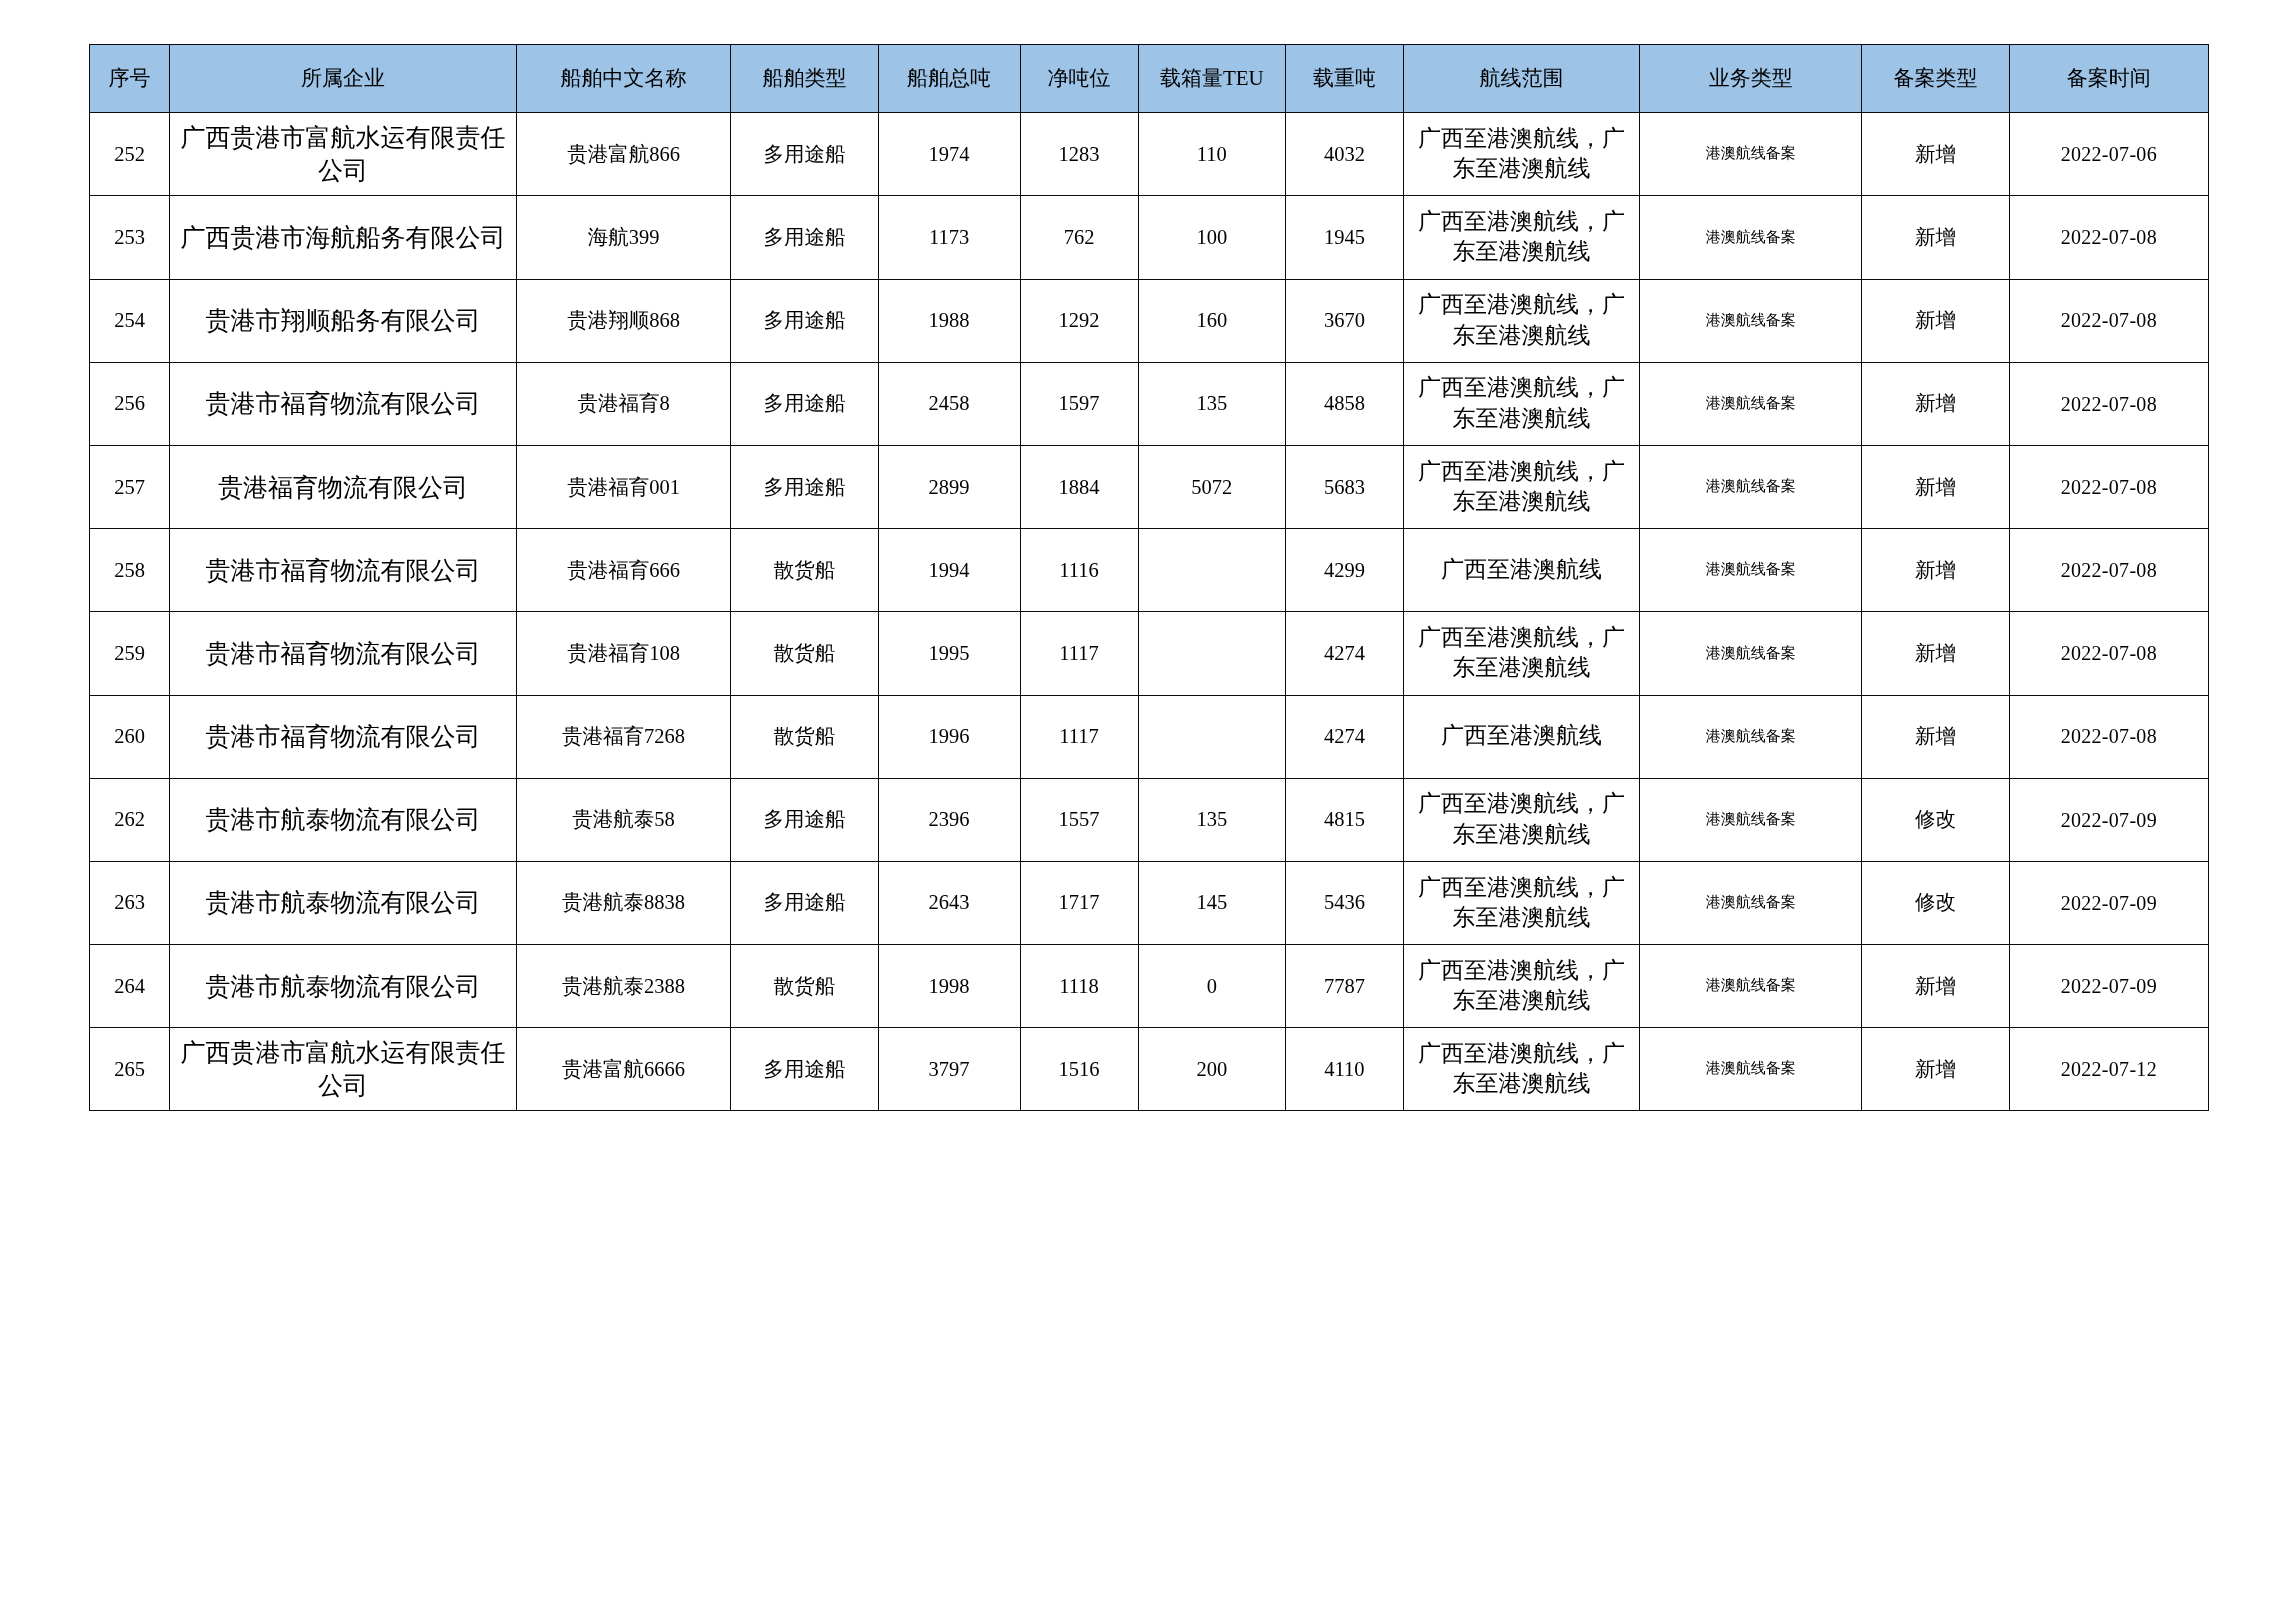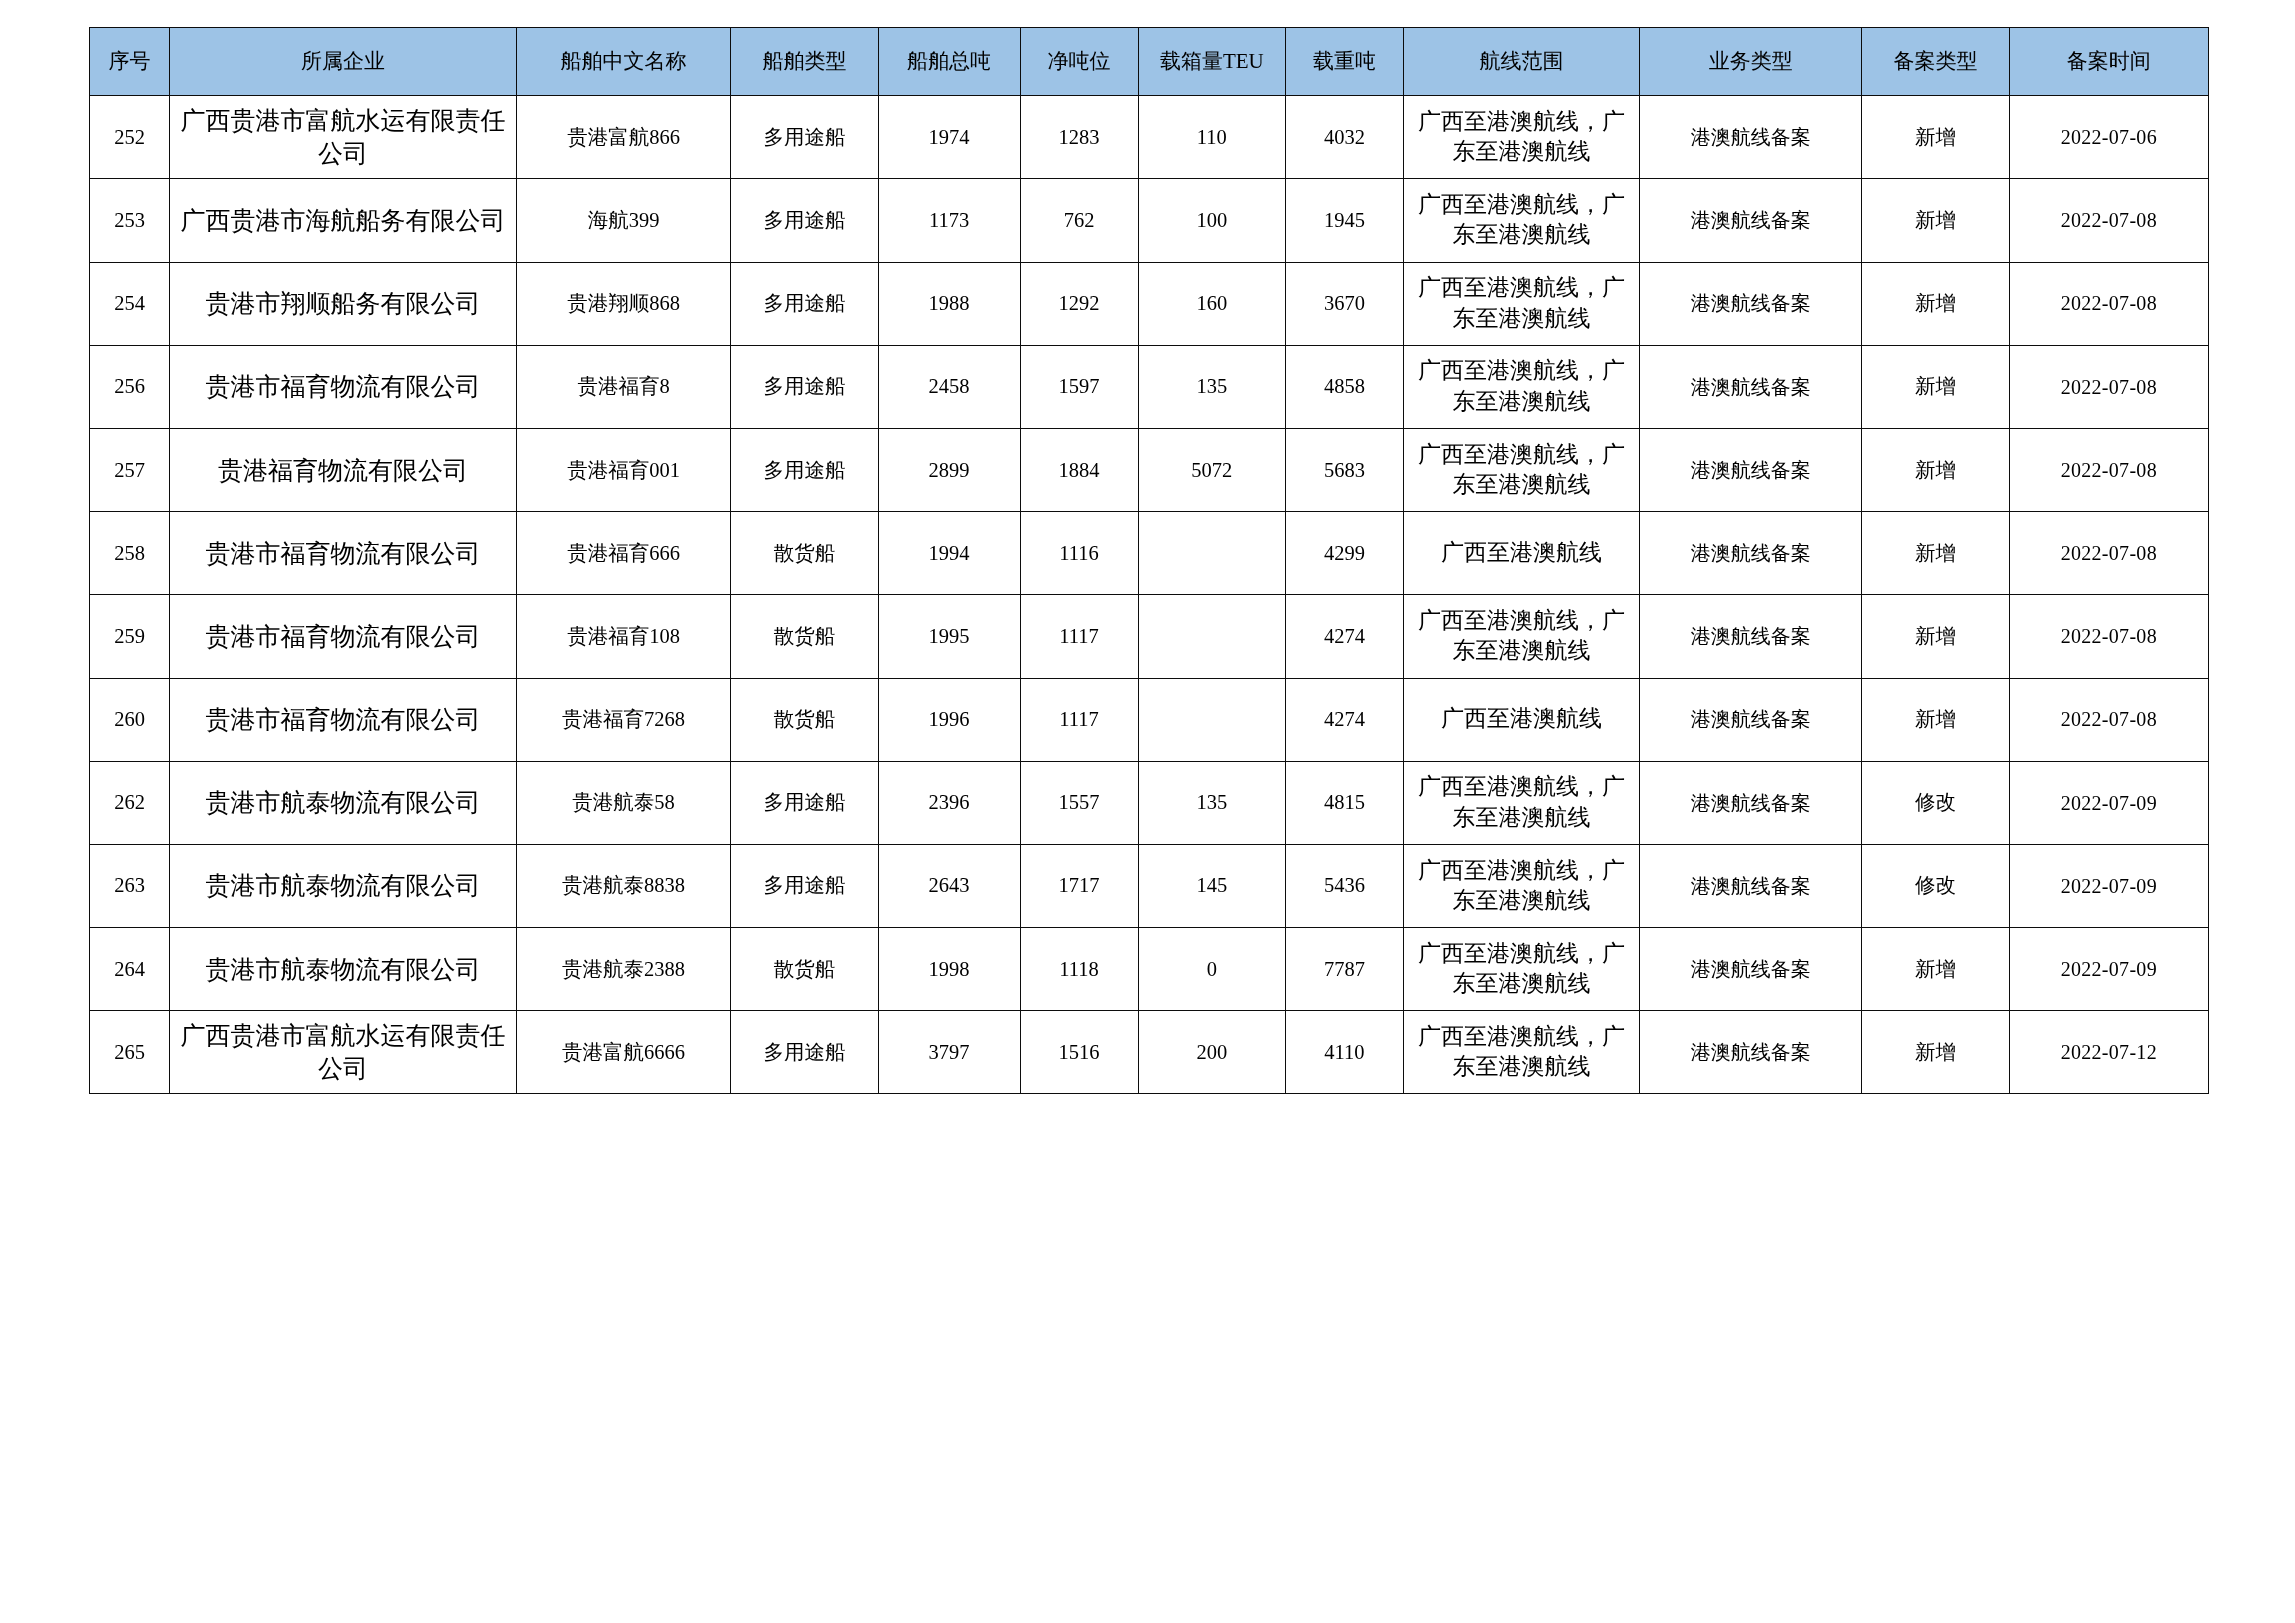--- a/index.html
+++ b/index.html
@@ -11,21 +11,21 @@
     width: 2295px;
     height: 1623px;
     font-family: "Liberation Serif", "DejaVu Serif", serif;
     color: #000000;
     overflow: hidden;
   }
   .page {
     box-sizing: border-box;
     width: 2295px;
     height: 1290px;
-    padding: 27px 89px 0 89px;
+    padding: 44px 89px 0 89px;
   }
   table.ship-table {
     border-collapse: collapse;
     table-layout: fixed;
     width: 2120px;
     font-size: 20.5px;
   }
   table.ship-table th,
   table.ship-table td {
     border: 1.4px solid #0c0c0c;
@@ -55,21 +55,21 @@
   .col-dwt      { width: 109px; }
   .col-route    { width: 218px; }
   .col-biz      { width: 205px; }
   .col-record   { width: 136px; }
   .col-date     { width: 184px; }
 
   .route-cell {
     font-size: 23px;
     line-height: 1.3;
   }
-  .biz-cell { font-size: 20px; }
+  .biz-cell { font-size: 15px; }
   .date-cell { font-size: 20px; letter-spacing: 0.3px; }
   .company-cell { font-size: 25px; }
   .num-cell { font-size: 20.5px; }
 </style>
 </head>
 <body>
 
 <div class="page">
   <table class="ship-table">
     <colgroup>

